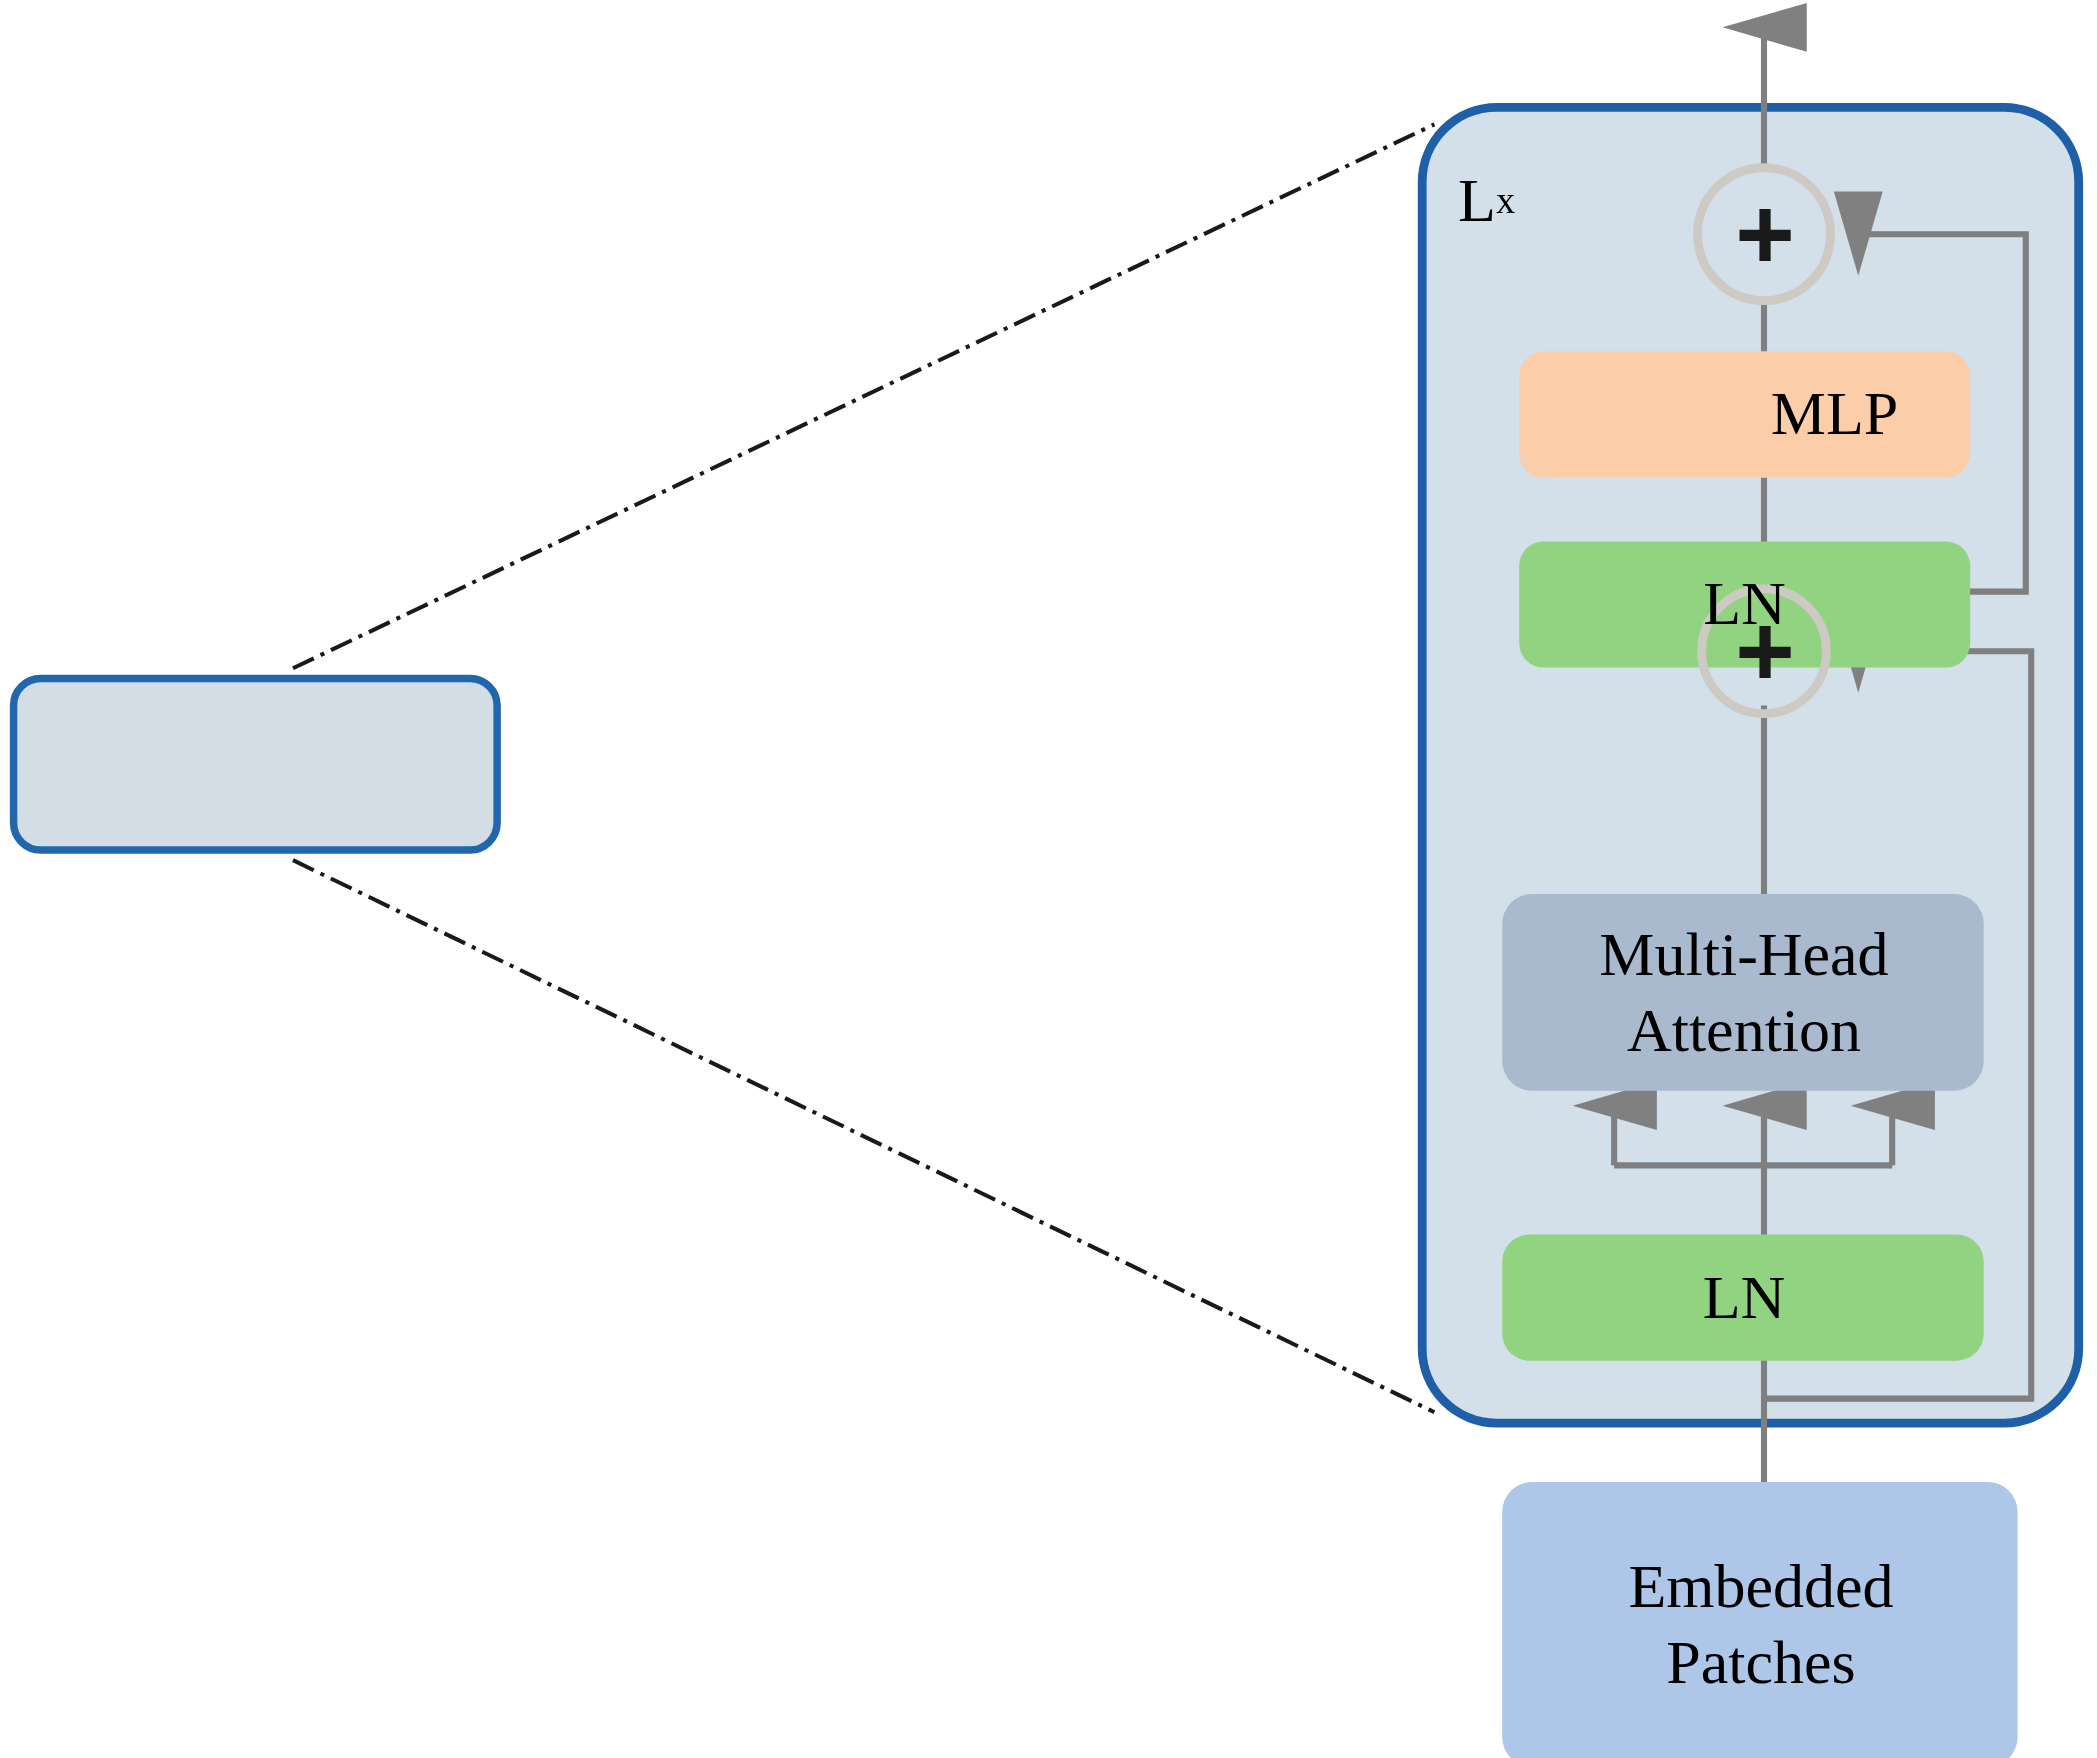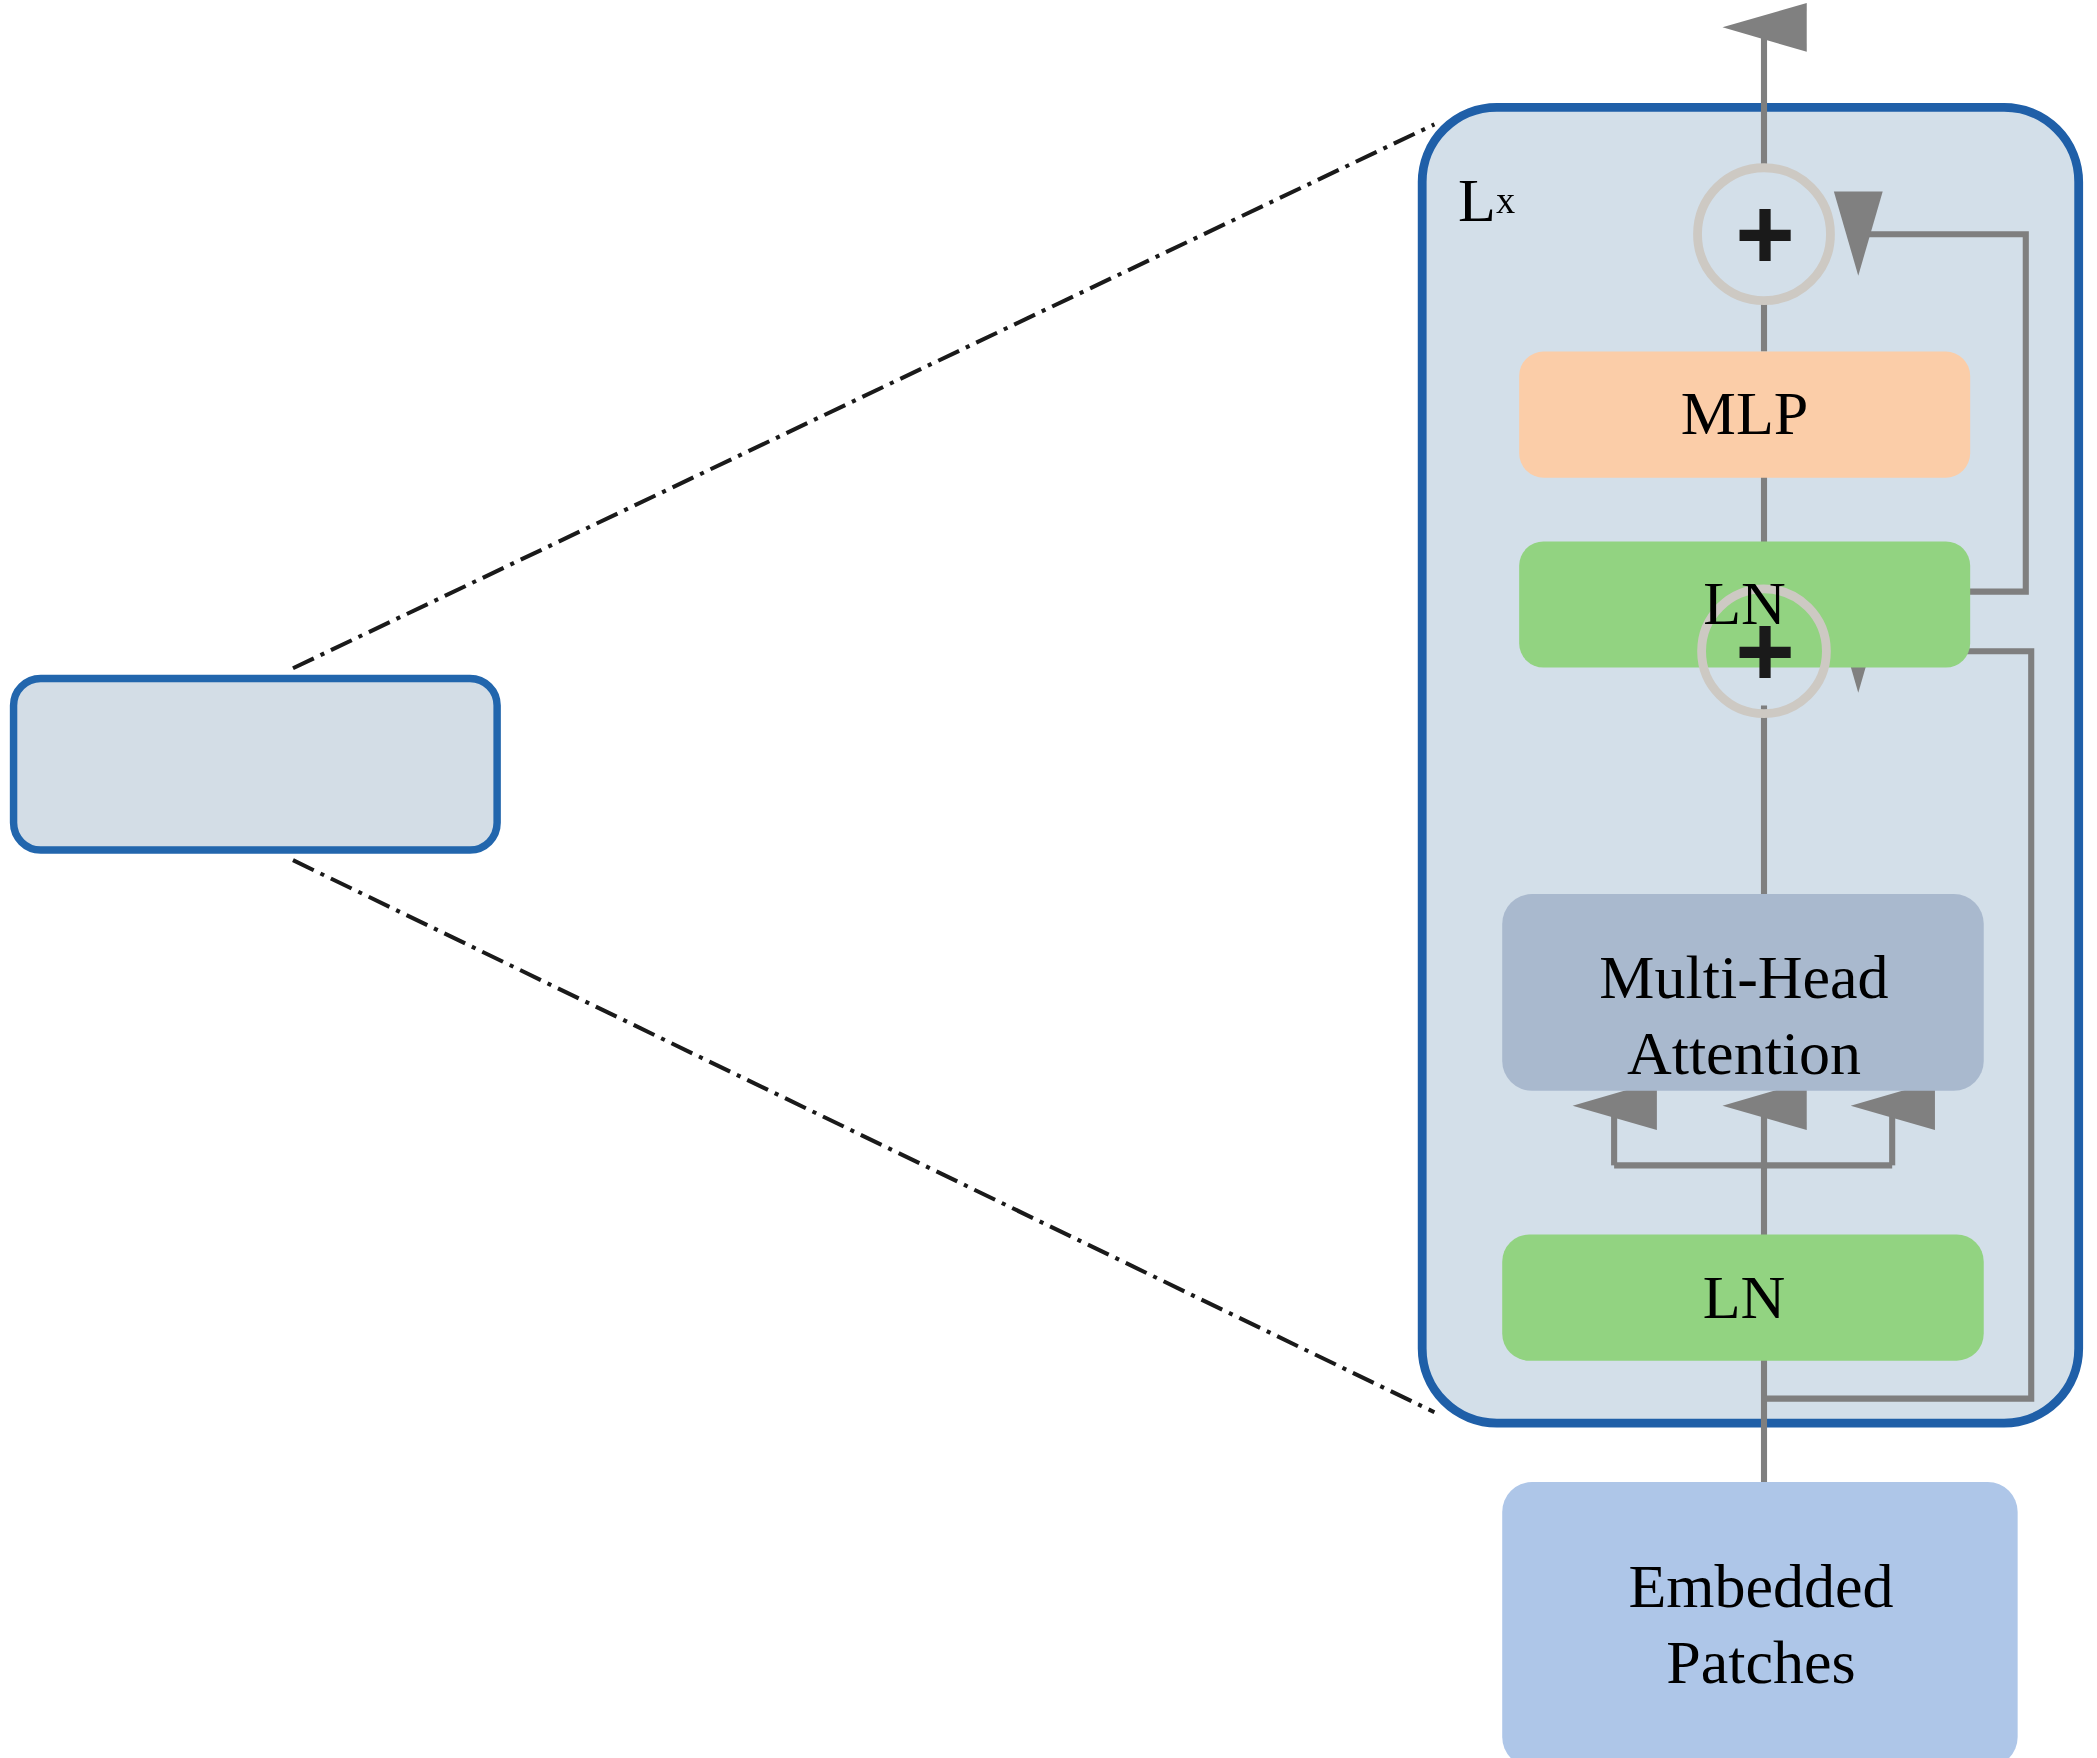--- a/index.html
+++ b/index.html
@@ -33,21 +33,21 @@
     justify-content: center;
     text-align: center;
     color: #000000;
     line-height: 1.22;
     white-space: pre-line;
     pointer-events: none;
   }
   .lbl-transformer-encoder { font-size: 58px; }
   .lbl-mlp        { font-size: 62px; }
   .lbl-ln         { font-size: 62px; }
-  .lbl-mha        { font-size: 62px; margin-top: 23px; }
+  .lbl-mha        { font-size: 62px; }
   .lbl-embedded   { font-size: 62px; }
   .lbl-lx         { font-size: 62px; font-weight: 400; }
   .lbl-lx sub     { font-size: 0.62em; }
   .plus-glyph {
     position: absolute;
     display: flex;
     align-items: center;
     justify-content: center;
     font-size: 102px;
     font-weight: 600;
@@ -125,21 +125,21 @@
       <line x1="432" y1="985" x2="2115" y2="183"></line>
       <line x1="432" y1="1268" x2="2115" y2="2082"></line>
     </g>
   </svg>
 
 
   <div class="node-label lbl-lx" style="left:1458px; top:163px; width:149px; height:75px; justify-content:flex-start;"><span>L</span><sub>x</sub></div>
 
   <div class="plus-glyph" style="left:1697px; top:166px; width:136px; height:136px;">+</div>
 
-  <div class="node-label lbl-mlp" style="left:1519px; top:351px; width:451px; height:126px;">MLP</div>
+  <div class="node-label lbl-mlp" style="left:1609px; top:351px; width:451px; height:126px;">MLP</div>
 
   <div class="node-label lbl-ln" style="left:1519px; top:541px; width:451px; height:126px;">LN</div>
 
   <div class="plus-glyph" style="left:1697px; top:583px; width:136px; height:136px;">+</div>
 
   <div class="node-label lbl-mha" style="left:1503px; top:894px; width:482px; height:197px;">Multi-Head
 Attention</div>
 
   <div class="node-label lbl-ln" style="left:1503px; top:1235px; width:482px; height:126px;">LN</div>
 

